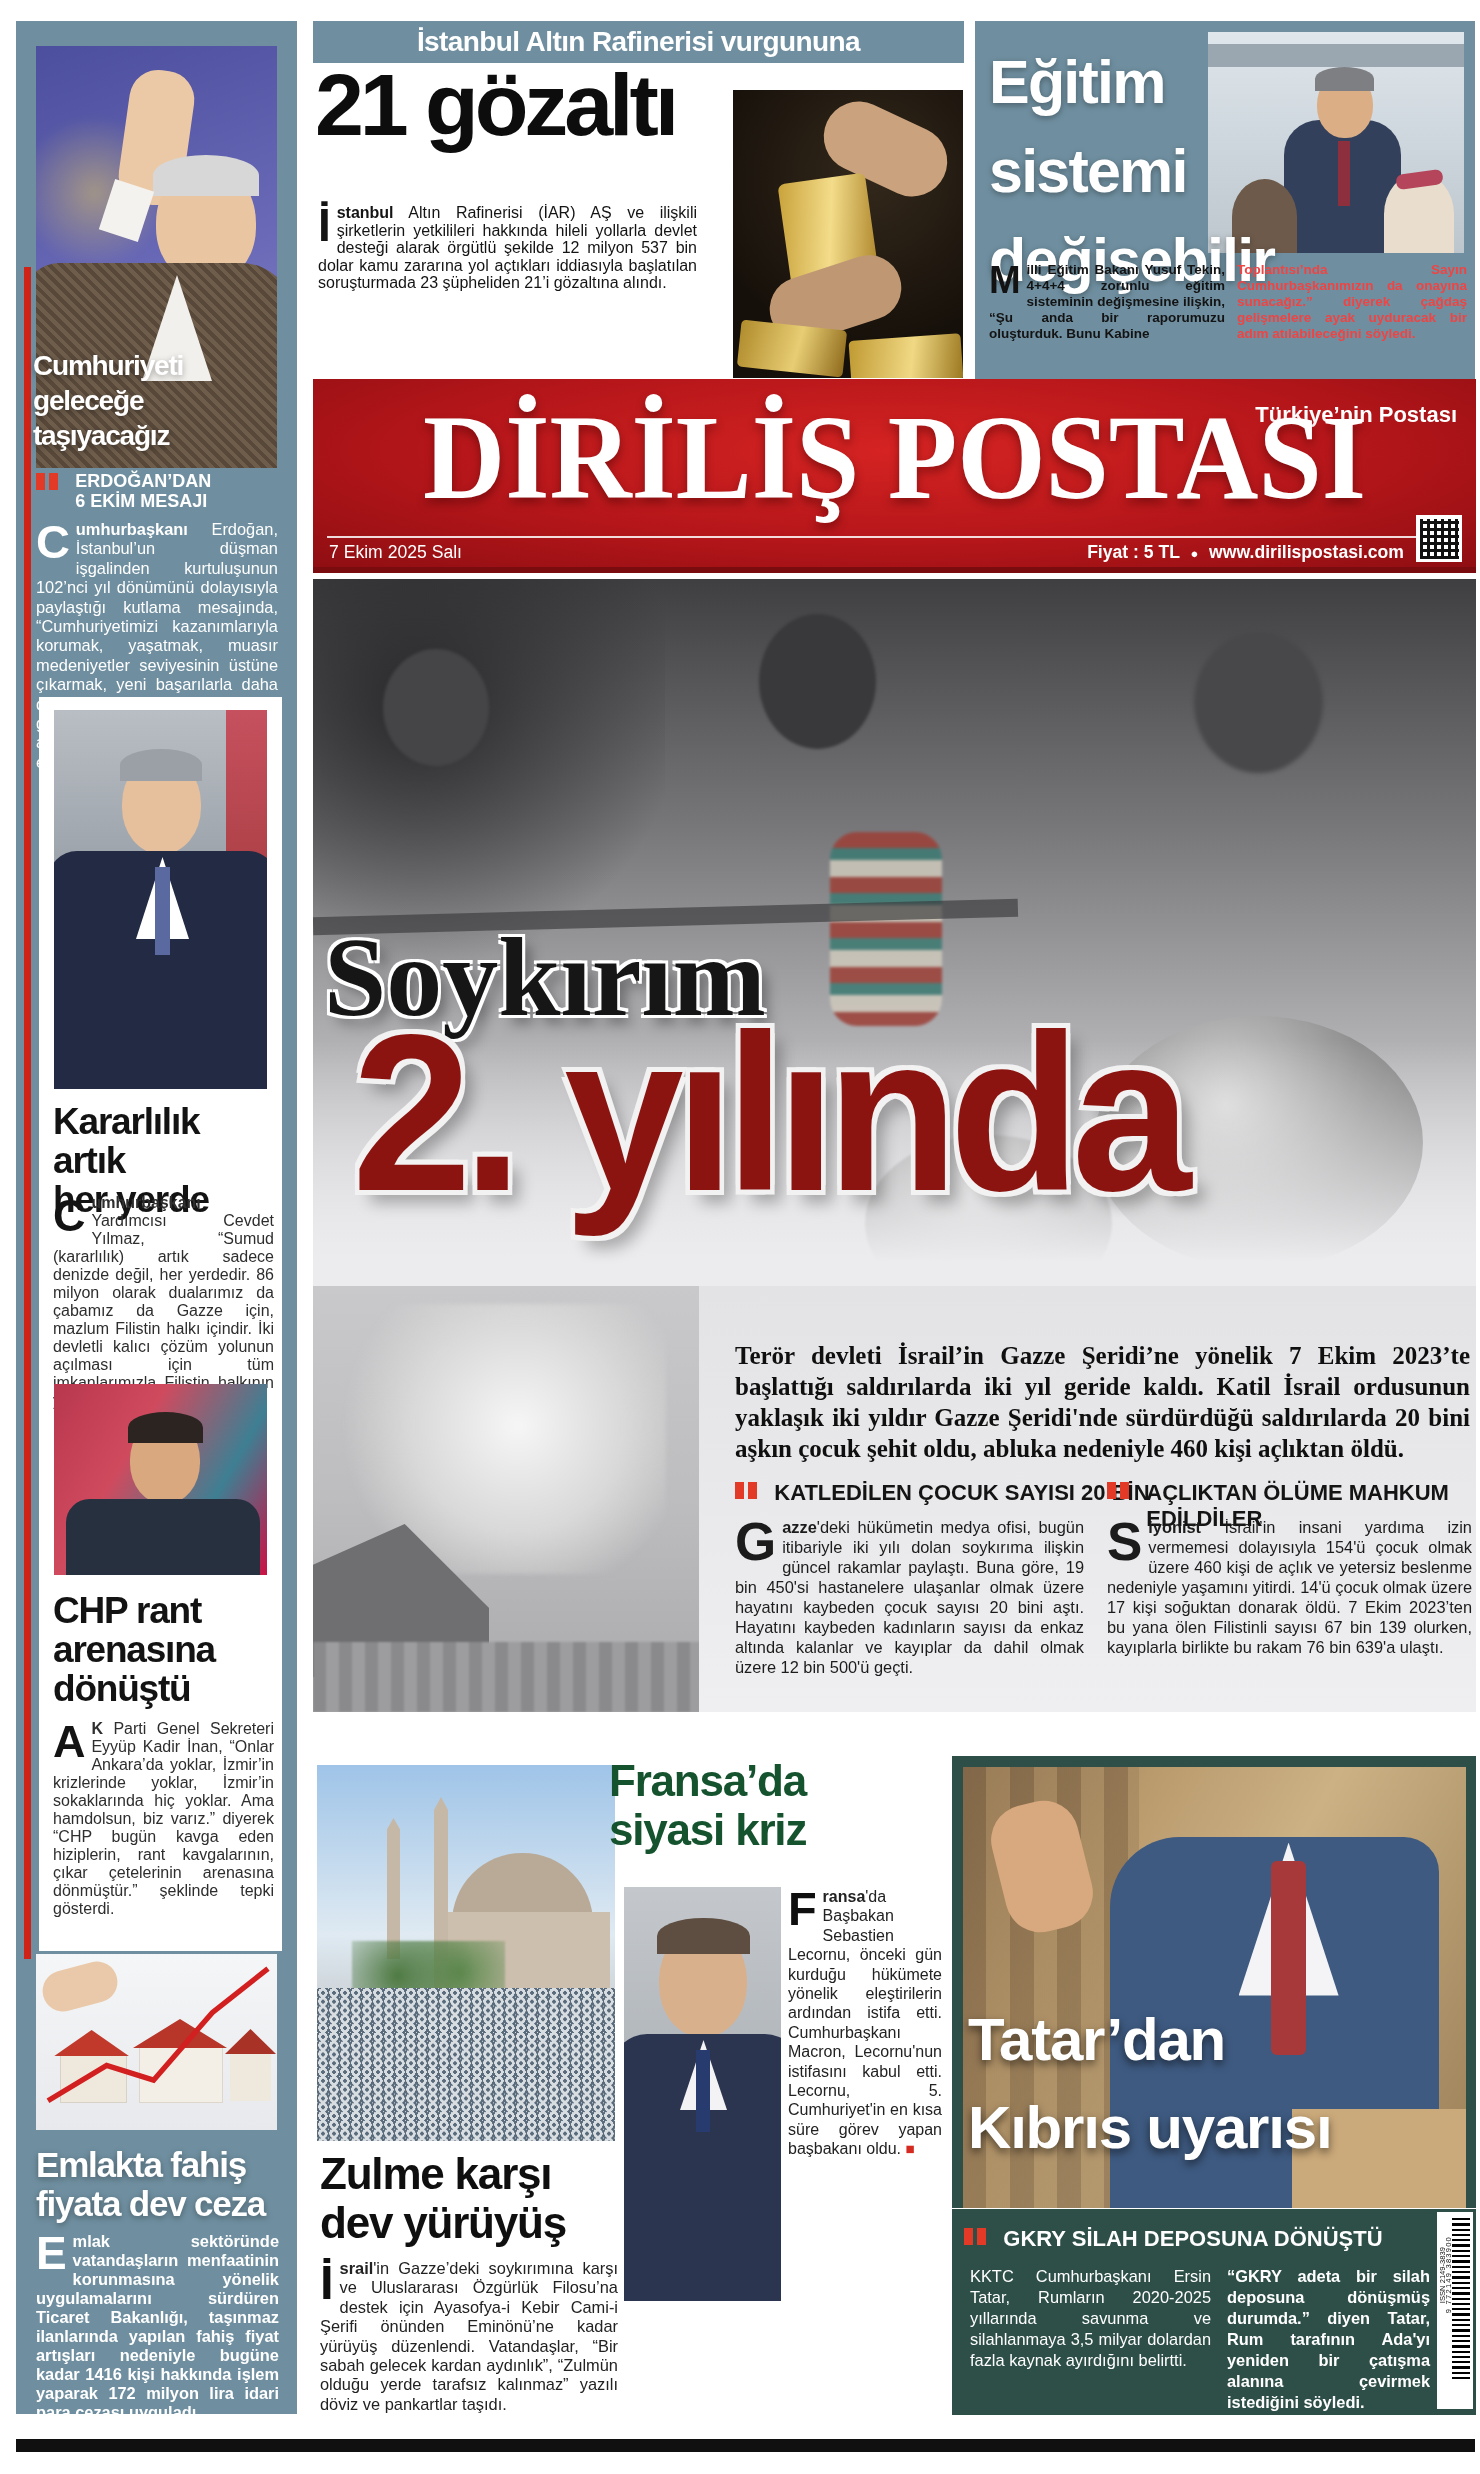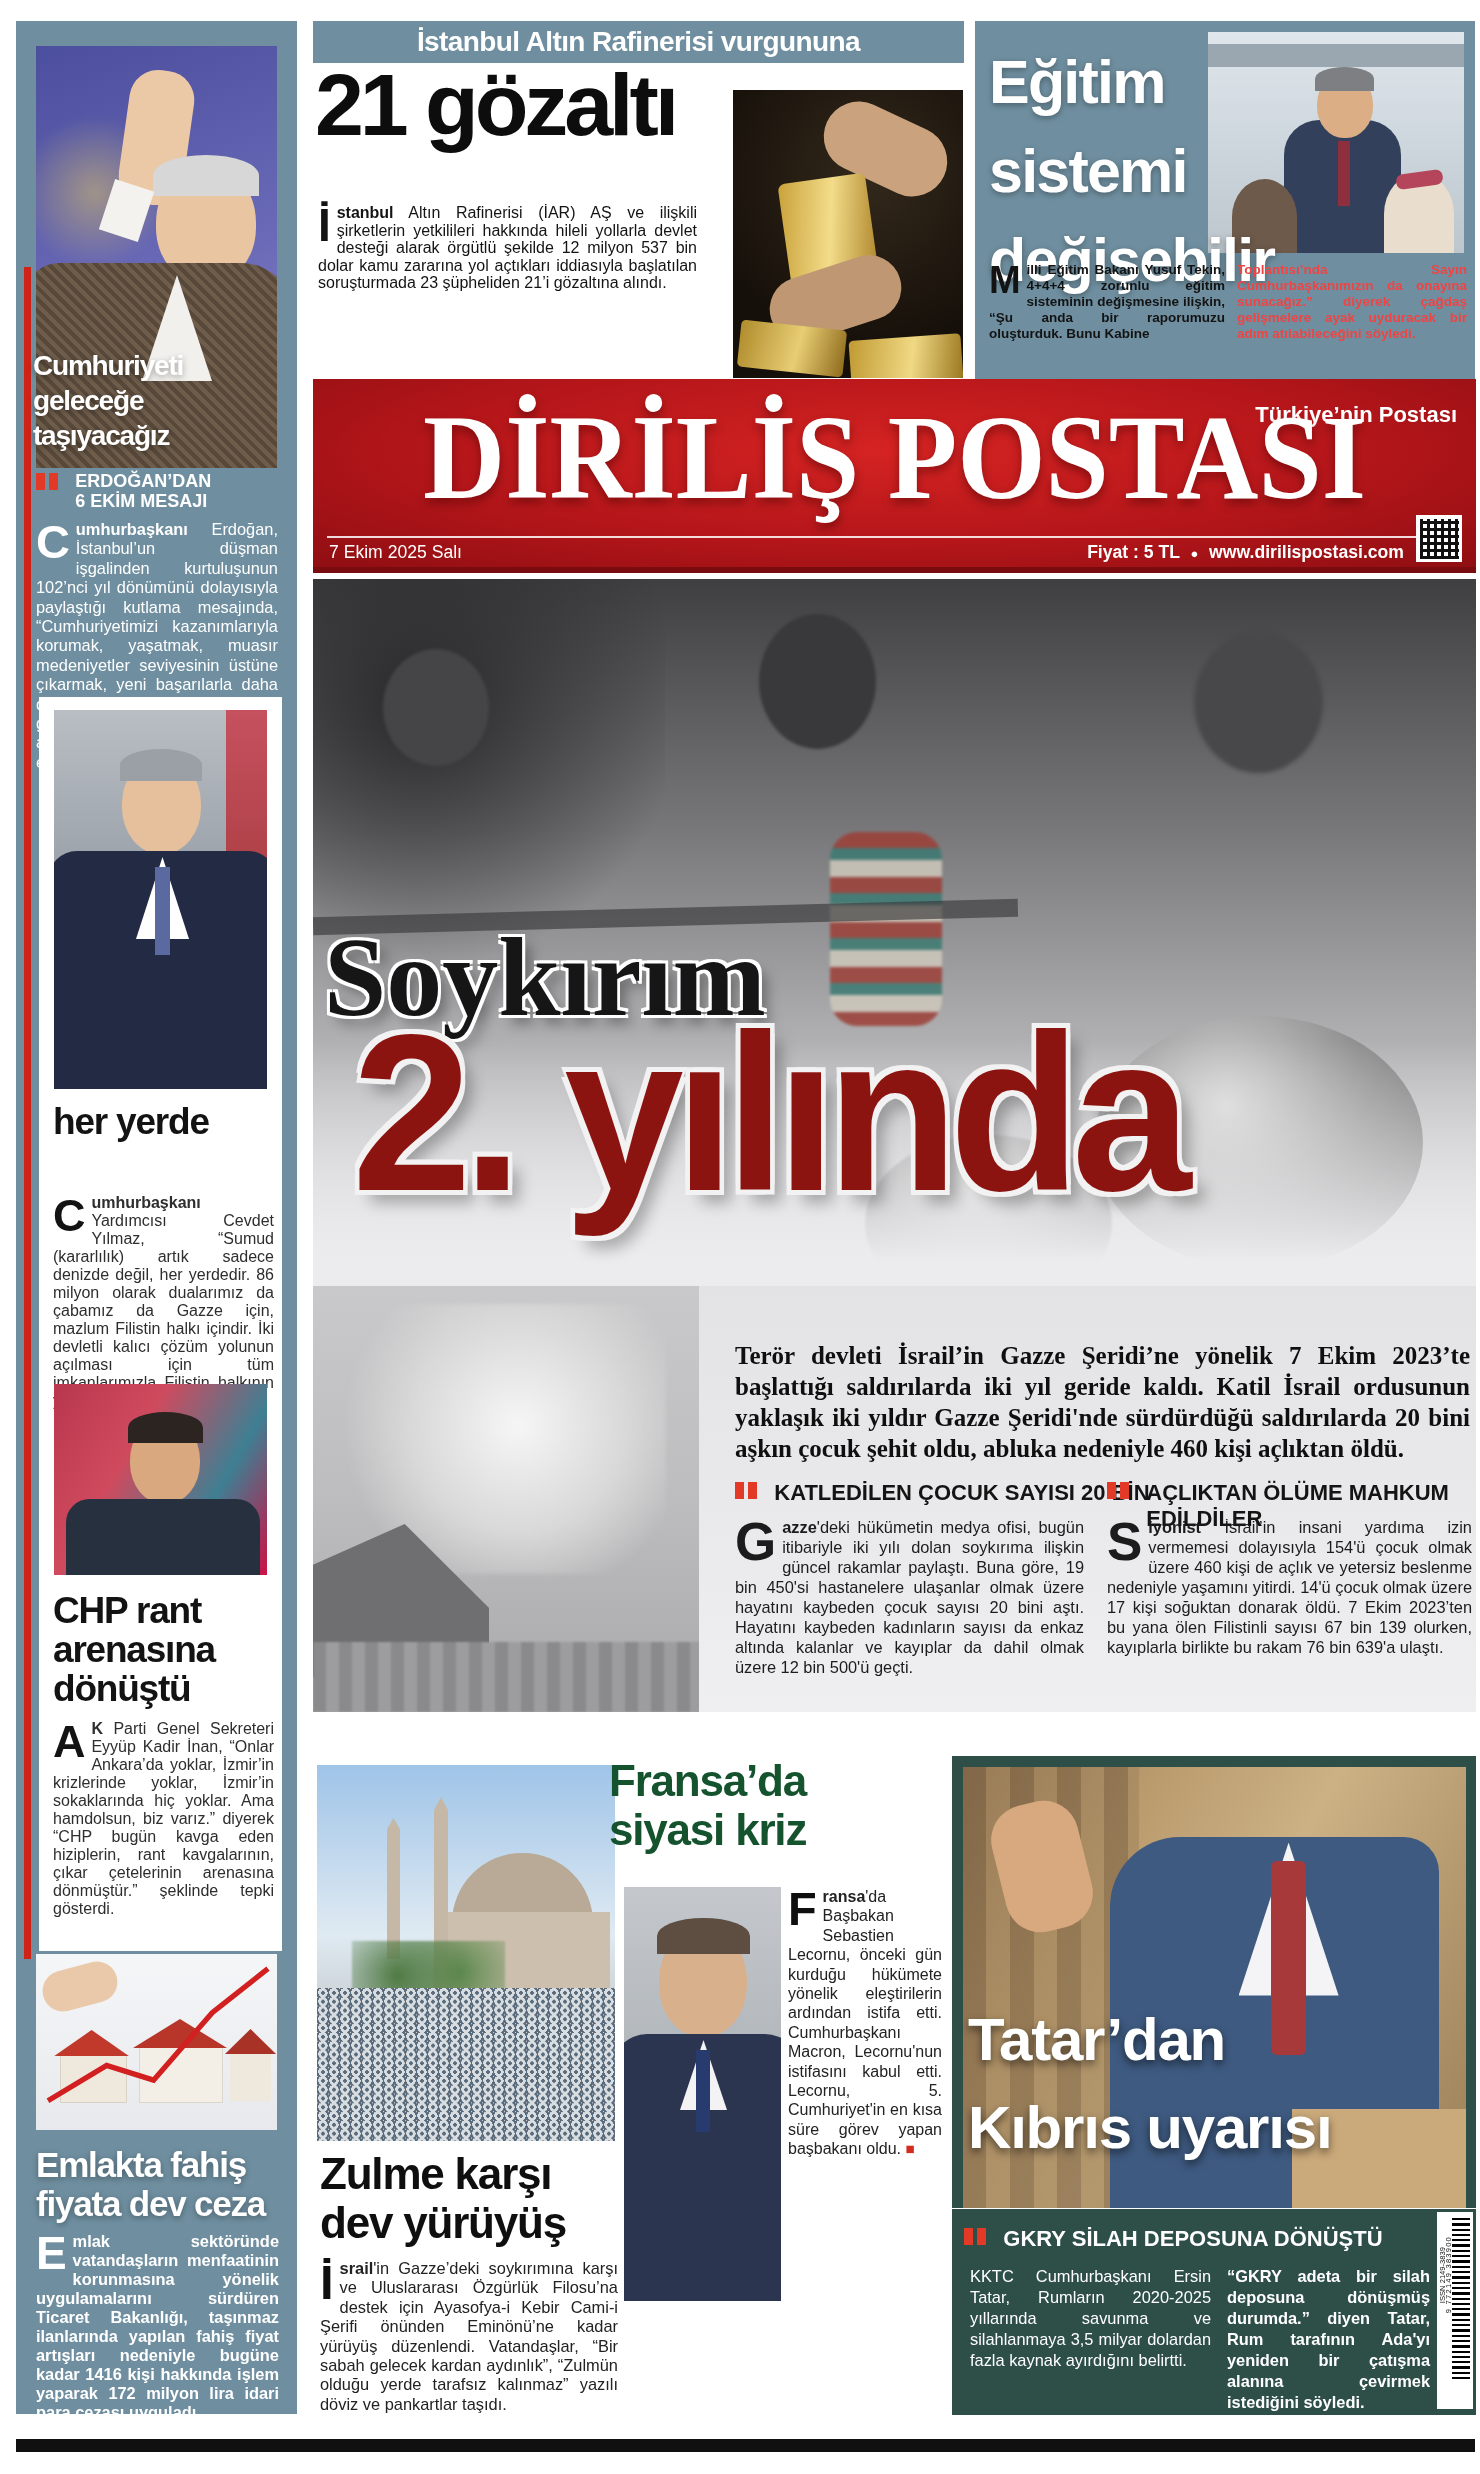--- a/index.html
+++ b/index.html
@@ -64,20 +64,21 @@
   <div class="photo" style="left:54px;top:710px;width:213px;height:379px;background:linear-gradient(180deg,#b9bec4,#8f969e 60%,#6e757d);">
     <div style="right:0;top:0;width:41px;height:247px;background:linear-gradient(180deg,#c23,#a11);opacity:.7;"></div>
     <div style="left:68px;top:47px;width:79px;height:97px;background:#e6c09c;border-radius:48%;"></div>
     <div style="left:66px;top:39px;width:82px;height:32px;background:#9aa0a6;border-radius:50% 50% 0 0;"></div>
     <div style="left:-5.9px;top:141px;width:229px;height:241px;background:#232a44;border-radius:29px 29px 0 0;"></div>
     <div style="left:82px;top:147px;width:53px;height:82px;background:#fff;clip-path:polygon(50% 0,100% 100%,0 100%);"></div>
     <div style="left:101px;top:157px;width:15.3px;height:88px;background:#5a6aa0;"></div>
   </div>
 
   <div class="abs hl" style="left:53px;top:1102px;width:226px;font-size:37px;line-height:39px;color:#131313;">
+    <span class="hl-line">Kararlılık artık</span>
     <span class="hl-line">her yerde</span>
   </div>
 
   <p class="abs just" style="left:53px;top:1194px;width:221px;font-size:16px;line-height:18px;color:#2e2e2e;">
     <span class="dc" style="font-size:45px;color:#131313;">C</span><b>umhurbaşkanı</b><span> Yardımcısı Cevdet Yılmaz, “Sumud (kararlılık) artık sadece denizde değil, her yerdedir. 86 milyon olarak dualarımız da çabamız da Gazze için, mazlum Filistin halkı içindir. İki devletli kalıcı çözüm yolunun açılması için tüm imkanlarımızla Filistin halkının yanındayız.” mesajını verdi.</span>
   </p>
 
   <div class="photo" style="left:54px;top:1384px;width:213px;height:191px;background:linear-gradient(120deg,#b8374d 0%,#d04a5e 35%,#3e7f93 70%,#c14 100%);">
     <div style="left:76px;top:35px;width:70px;height:85px;background:#d9a87e;border-radius:48%;"></div>
     <div style="left:74px;top:28px;width:75px;height:31px;background:#2b2420;border-radius:50% 50% 0 0;"></div>

